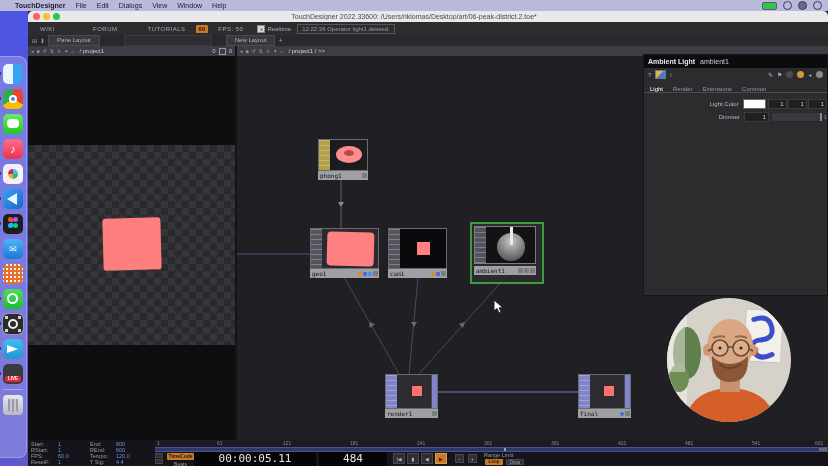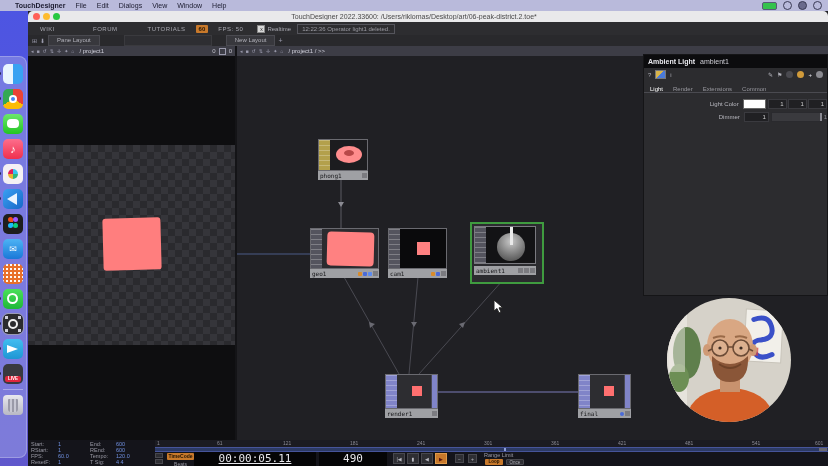--- a/index.html
+++ b/index.html
@@ -395,22 +395,22 @@
     </div>
     <div class="playbar">
       <span style="position:absolute;left:349px;top:0;width:2px;height:3px;background:#8fa0d8;"></span>
       <span style="position:absolute;right:1px;top:0;width:8px;height:3px;background:#6a6a74;"></span>
     </div>
 
     <span class="tbtn2" style="left:127px;top:13px;width:8px;height:5px;line-height:5px;"></span>
     <span class="tbtn2" style="left:127px;top:19px;width:8px;height:5px;line-height:5px;"></span>
     <span style="position:absolute;left:139px;top:13px;width:27px;height:7px;background:#c8792b;color:#241504;font-weight:bold;font-size:5px;line-height:7px;text-align:center;border-radius:1px;">TimeCode</span>
     <span style="position:absolute;left:139px;top:21px;width:27px;font-size:5px;text-align:center;color:#9a9aa5;">Beats</span>
-    <div class="tdisplay" style="left:166px;top:12px;width:122px;height:14px;text-decoration:underline;">00:00:05.11</div>
-    <div class="tdisplay" style="left:291px;top:12px;width:68px;height:14px;">490</div>
+    <div class="tdisplay" style="left:166px;top:12px;width:122px;height:14px;">00:00:05.11</div>
+    <div class="tdisplay" style="left:291px;top:12px;width:68px;height:14px;">484</div>
 
     <span class="tbtn2" style="left:365px;top:13px;">|◀</span>
     <span class="tbtn2" style="left:379px;top:13px;">▮</span>
     <span class="tbtn2" style="left:393px;top:13px;">◀</span>
     <span class="tbtn2" style="left:407px;top:13px;background:#c8792b;border-color:#e09a4a;color:#5a1410;">▶</span>
     <span class="tbtn2" style="left:427px;top:14px;width:9px;height:9px;line-height:9px;">−</span>
     <span class="tbtn2" style="left:440px;top:14px;width:9px;height:9px;line-height:9px;">+</span>
 
     <span class="fld" style="left:456px;top:12px;">Range Limit</span>
     <span style="position:absolute;left:457px;top:19px;width:18px;height:6px;background:#c8792b;color:#241504;font-size:4.5px;line-height:6px;text-align:center;border-radius:1px;font-weight:bold;">Loop</span>

